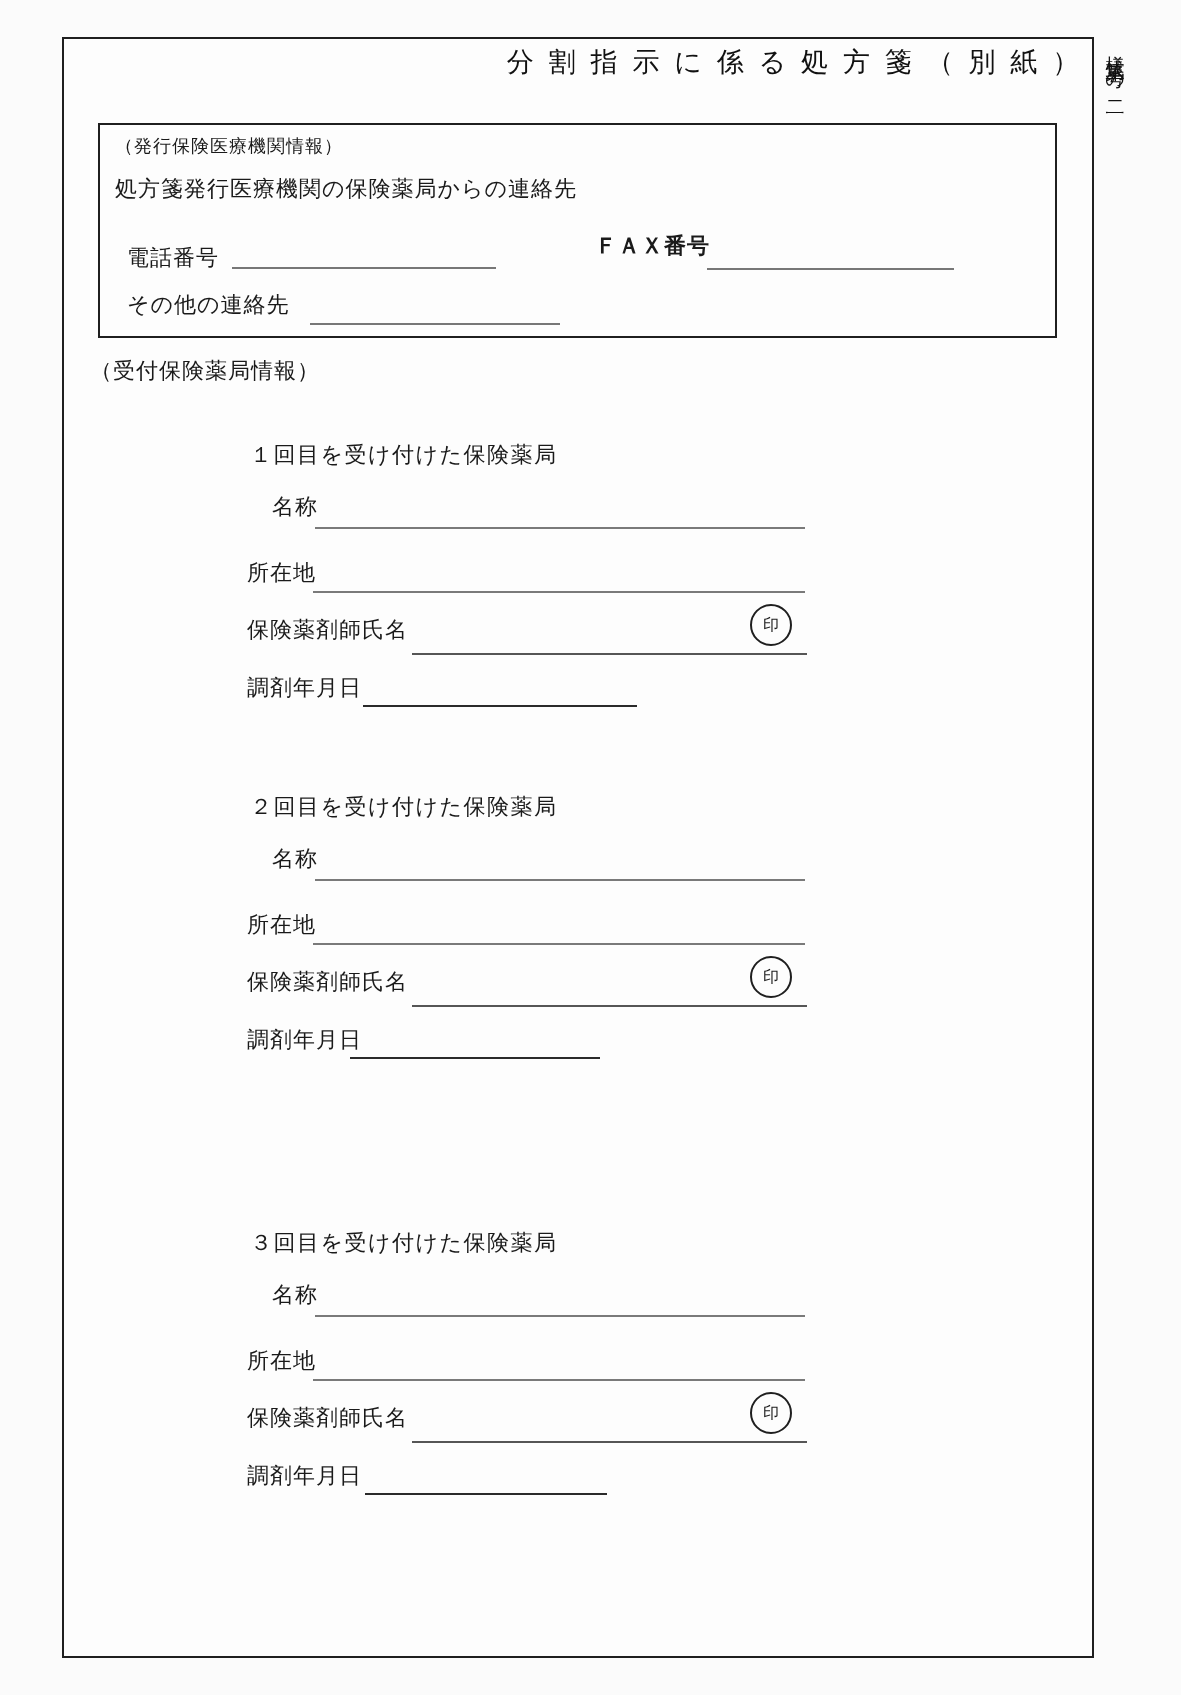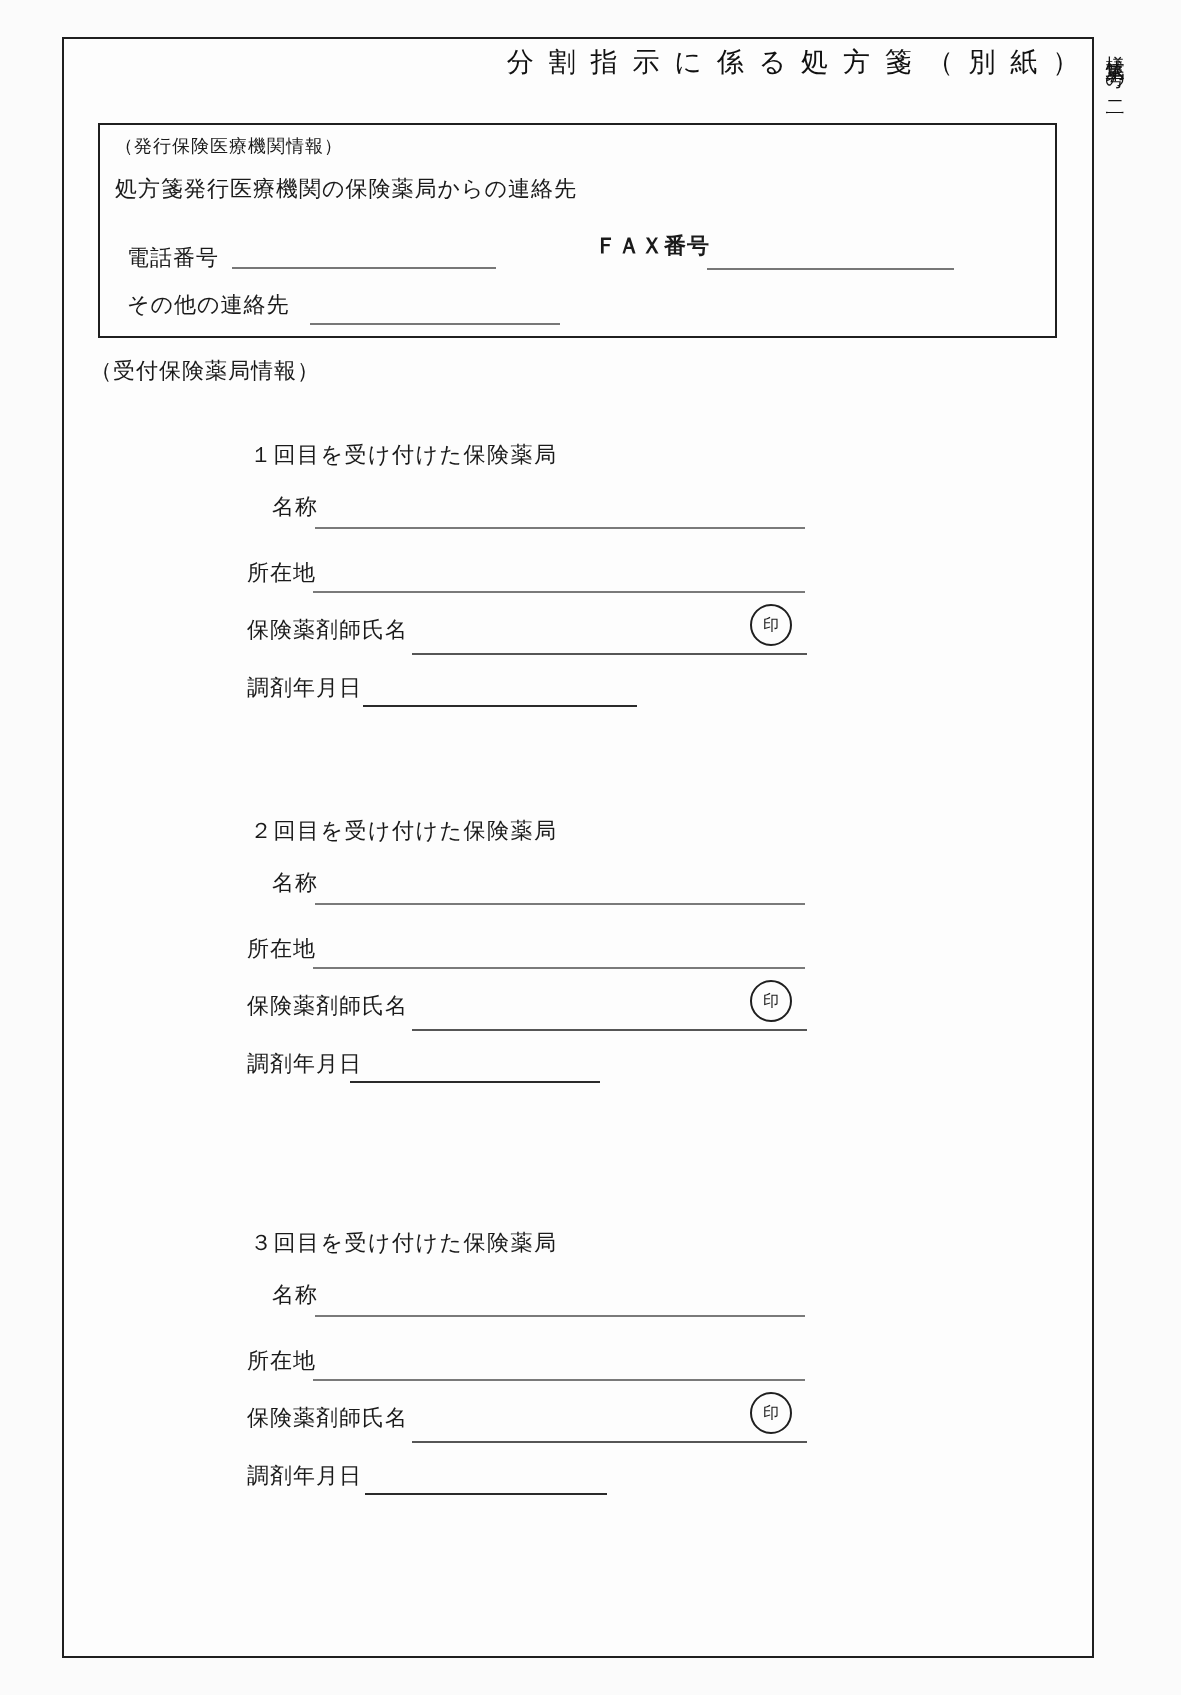--- a/index.html
+++ b/index.html
@@ -51,21 +51,21 @@
   .fax-line{left:607px;top:119px;width:247px;}
   .other-line{left:210px;top:174px;width:250px;}
   .recv-heading{
     position:absolute;left:90px;top:356px;
     font-size:22px;letter-spacing:1px;
   }
   .pharm-sec{
     position:absolute;left:0;width:1181px;height:300px;
   }
   .sec1{top:440px;}
-  .sec2{top:816px;text-align:right;}
+  .sec2{top:792px;text-align:right;}
   .sec3{top:1228px;}
   .sec-heading{position:absolute;left:250px;top:0;font-size:22px;letter-spacing:1.5px;white-space:nowrap;}
   .row-label{position:absolute;left:247px;}
   .name-label{top:52px;margin-left:25px;}
   .addr-label{top:118px;}
   .pharm-label{top:175px;}
   .date-label{top:223px;margin-top:10px;}
   .name-line{left:315px;top:63px;width:490px;border-bottom-color:#7a7a7a;}
   .addr-line{left:313px;top:127px;width:492px;border-bottom-color:#7a7a7a;}
   .pharm-line{left:412px;top:189px;width:395px;border-bottom-color:#565656;}

